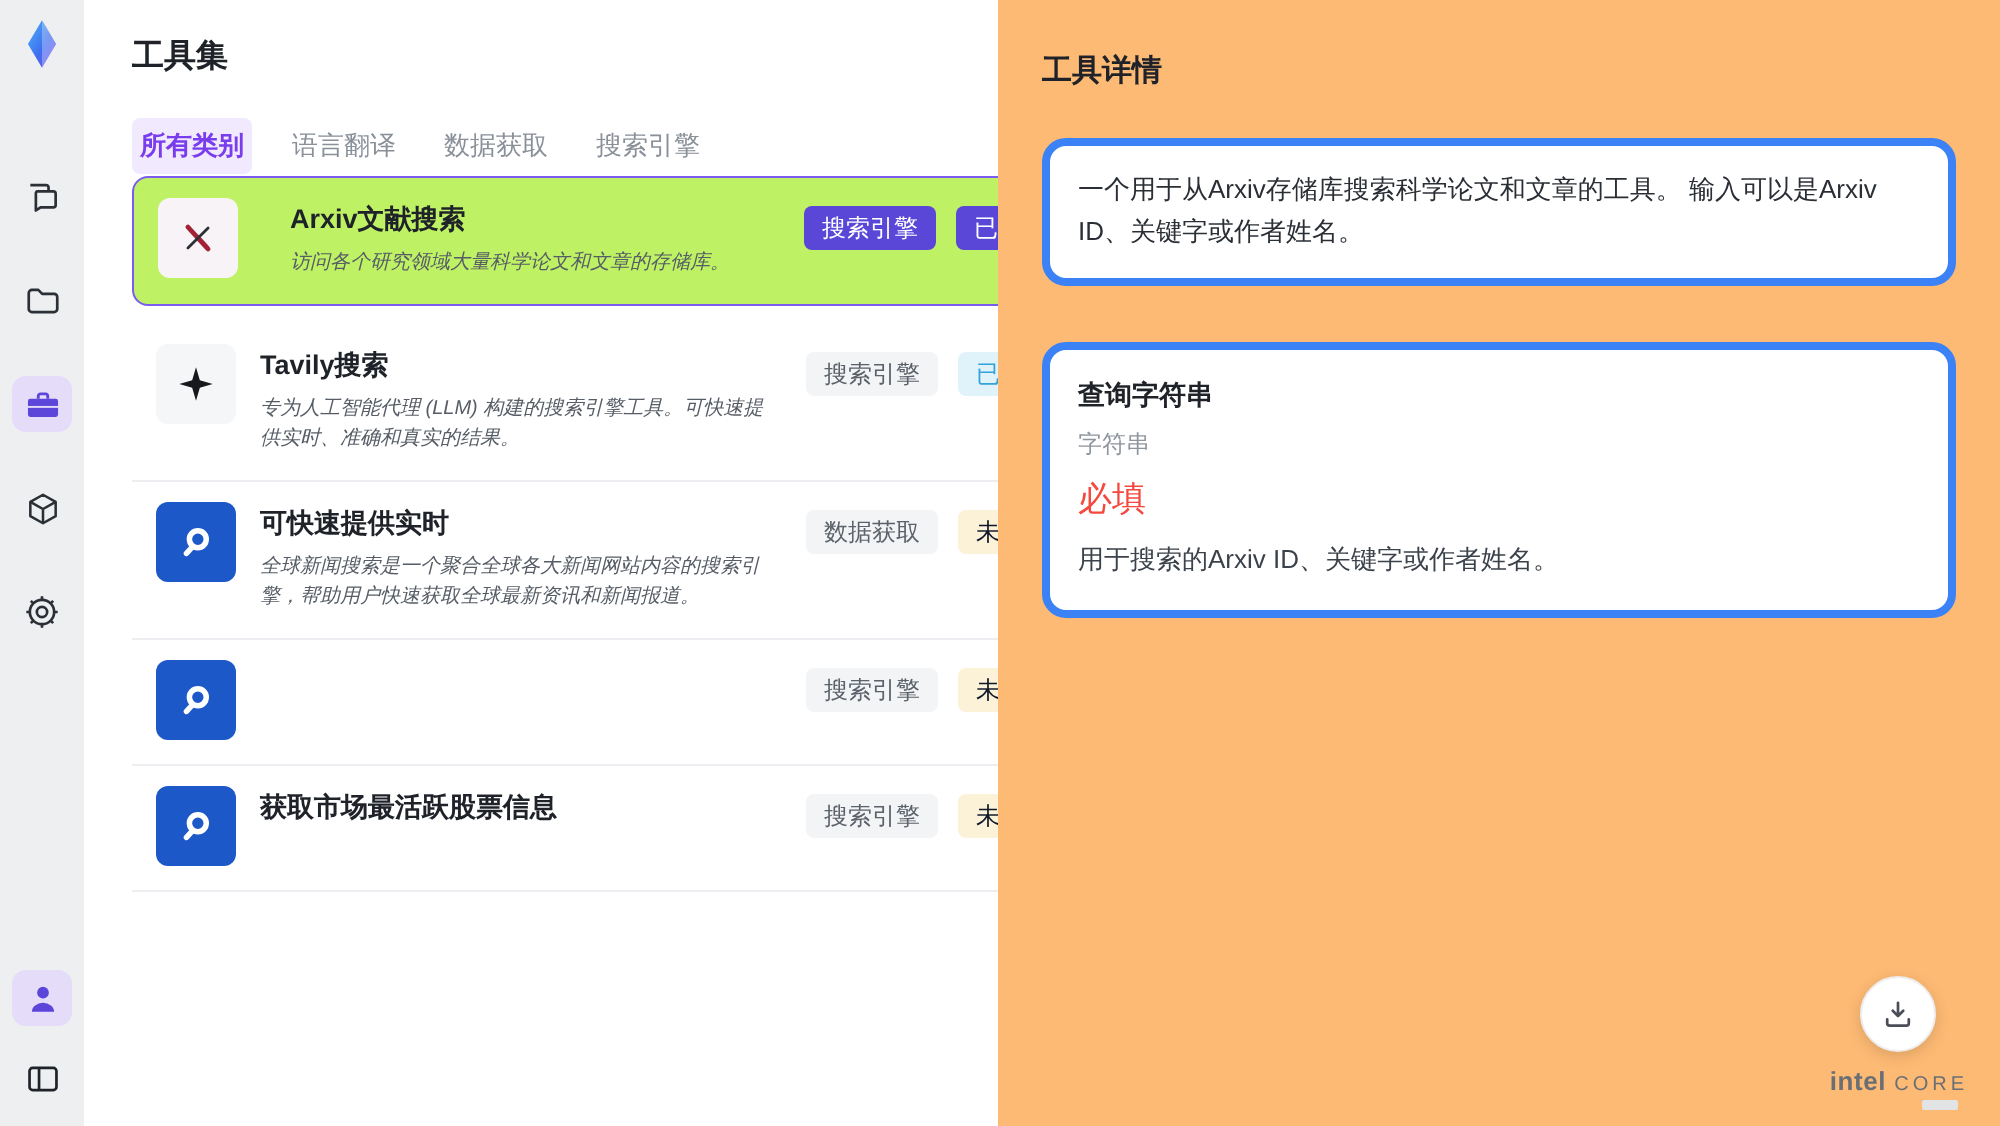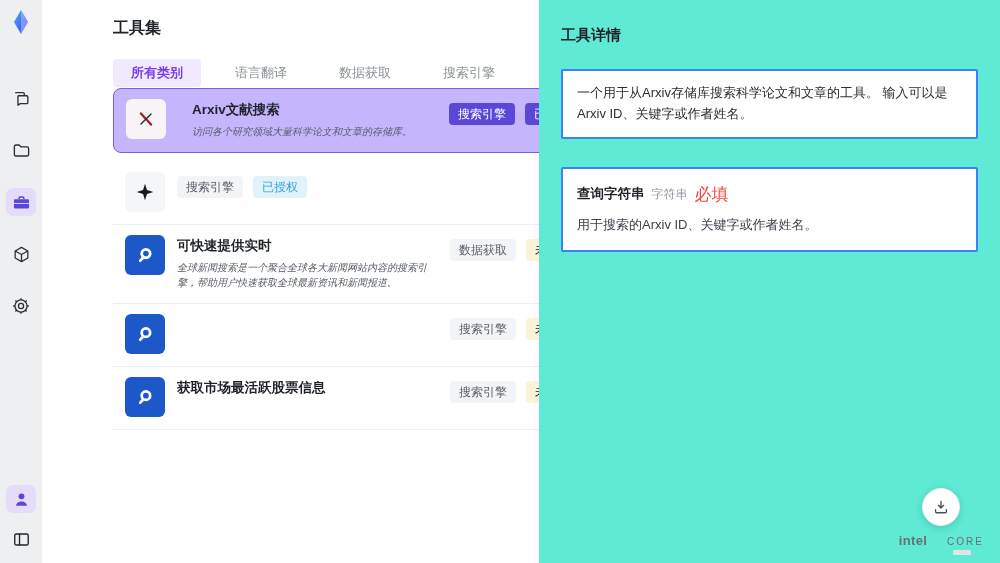--- a/index.html
+++ b/index.html
@@ -13,30 +13,30 @@
   .logo { margin-top:8px; width:28px; height:28px; display:flex; align-items:center; justify-content:center; cursor:pointer; }
   .rail-nav { margin-top:48px; display:flex; flex-direction:column; gap:24px; align-items:center; }
   .rail-item { width:30px; height:28px; display:flex; align-items:center; justify-content:center;
     border-radius:7px; cursor:pointer; }
   .rail-item.active { background:#e4dcf9; }
   .rail-bottom { margin-top:auto; margin-bottom:10px; display:flex; flex-direction:column; gap:12px; align-items:center; }
   .rail-item.user-active { background:#e4dcf9; }
 
   
   .list-panel { position:absolute; left:42px; top:0; width:524px; height:563px;
-    background:#fff; border-right:1px solid #e7e9ec;margin-left:47px; }
+    background:#fff; border-right:1px solid #e7e9ec; }
   .page-title { font-size:16px; font-weight:bold; margin:18px 0 0 24px; }
   .tabs { display:flex; align-items:center; gap:16px; margin:20px 0 0 24px; }
-  .tab { font-size:13px; color:#8a9099; padding:5px 18px; border-radius:4px; cursor:pointer; white-space:nowrap; }
+  .tab { font-size:13px; color:#8a9099; padding:5px 4px; border-radius:4px; cursor:pointer; white-space:nowrap; }
   .tab.active { background:#f1e9fd; color:#7a3ded; font-weight:bold; }
 
   .tool-list { position:absolute; top:88px; left:24px; right:20px; bottom:0; overflow:hidden; }
   .tool-item { display:flex; gap:12px; padding:10px 12px 12px; align-items:flex-start; cursor:pointer; }
   .tool-item:not(.selected) { border-bottom:1px solid #eceef1; }
-  .tool-item.selected { border:1.5px solid #7c5cf0; background:#c4b5fd; border-radius:8px; margin-bottom:9px;gap:26px; }
+  .tool-item.selected { border:1.5px solid #7c5cf0; background:#bef264; border-radius:8px; margin-bottom:9px;gap:26px; }
   .t-icon { width:40px; height:40px; border-radius:6px; flex:0 0 40px;
     display:flex; align-items:center; justify-content:center; }
   .t-body { flex:1 1 auto; min-width:0; }
   .t-name { font-size:13.5px; font-weight:bold; margin:2px 0 5px; color:#1f2329; }
   .t-desc { font-size:10px; color:#575d66; line-height:1.55;font-style:italic; }
   .t-badges { display:flex; gap:10px; align-items:center; white-space:nowrap; margin-top:4px; }
   .badge { font-size:12px; padding:2px 9px; border-radius:4px; line-height:1.5; }
   .t-cat { color:#5c626b; background:#f3f4f6; }
   .badge.filled { background:#5a47d8; color:#fff; }
   .t-status.auth { background:#e0f3fb; color:#35a2d8; }
@@ -45,38 +45,38 @@
   
   .scrollbar { position:absolute; right:5px; top:90px; bottom:6px; width:9px; }
   .sb-up,.sb-down { position:absolute; left:50%; transform:translateX(-50%);
     width:0; height:0; border-left:4px solid transparent; border-right:4px solid transparent; cursor:pointer; }
   .sb-up { top:0; border-bottom:5px solid #6a6f76; }
   .sb-down { bottom:0; border-top:5px solid #6a6f76; }
   .sb-thumb { position:absolute; top:10px; left:1px; width:6px; height:168px;
     background:#c4c6c9; border-radius:3px; cursor:grab; }
 
   
-  .detail-panel { position:absolute; left:499px; top:0; right:0; bottom:0; background:#5eead4; padding:20px 22px;margin-left:40px; }
+  .detail-panel { position:absolute; left:499px; top:0; right:0; bottom:0; background:#fdba74; padding:20px 22px; }
   .detail-title { font-size:15px; font-weight:bold; margin:6px 0 24px; }
   .section-heading { font-size:13.5px; font-weight:bold; margin:0 0 14px; }
-  .box { border:2px solid #3b82f6; border-radius:2px; background:#fff; }
+  .box { border:4px solid #3b82f6; border-radius:12px; background:#fff; }
   .intro-box { padding:12px 14px; margin-bottom:28px; font-size:13px; color:#2a2f36; line-height:1.6; }
   .param-box { padding:14px 14px 16px; }
-  .param-head { margin-bottom:10px; display:flex; align-items:center; gap:7px; }
+  .param-head { margin-bottom:10px; display:flex; align-items:flex-start; gap:7px;flex-direction:column; }
   .p-name { font-weight:bold; font-size:13.5px; color:#1f2329; }
   .p-type { font-size:12px; color:#8f959e; }
   .p-req { font-size:17px; color:#f5483f; }
   .p-desc { font-size:13px; color:#3c424b; }
 
   
   .corner { position:absolute; right:16px; bottom:8px; display:flex; flex-direction:column; align-items:center; }
   .dl-btn { width:38px; height:38px; border-radius:50%; background:#fff; border:1px solid #ededee;
     box-shadow:0 2px 8px rgba(0,0,0,.14); display:flex; align-items:center; justify-content:center;
     cursor:pointer; margin-bottom:7px; }
-  .intel { color:#6a6f76; display:flex; align-items:baseline; gap:20px; }
+  .intel { color:#6a6f76; display:flex; align-items:baseline; gap:4px; }
   .intel .i1 { font-size:13px; font-weight:bold; letter-spacing:.3px; }
   .intel .i2 { font-size:10px; letter-spacing:2px; text-transform:uppercase; }
   .intel-bar { width:18px; height:5px; background:#e2e3e5; border-radius:1px; margin:2px 0 0 42px; }
 </style>
 </head>
 <body>
 
 <div class="app">
 
   <aside class="sidebar">
@@ -167,20 +167,24 @@
       <span class="t-status badge filled">已授权</span>
     </div>
   </div>
 
   <div class="tool-item">
     <div class="t-icon" style="background: rgb(245, 246, 247);">
             <svg width="20" height="20" viewBox="0 0 24 24" fill="#16181d">
               <path d="M12 2 L14.3 9.7 L22 12 L14.3 14.3 L12 22 L9.7 14.3 L2 12 L9.7 9.7 Z"></path>
             </svg>
           </div>
+    <div class="t-body">
+      <div class="t-name">Tavily搜索</div>
+      <div class="t-desc">专为人工智能代理 (LLM) 构建的搜索引擎工具。可快速提供实时、准确和真实的结果。</div>
+    </div>
     <div class="t-badges">
       <span class="t-cat badge">搜索引擎</span>
       <span class="t-status badge auth">已授权</span>
     </div>
   </div>
 
   <div class="tool-item">
     <div class="t-icon" style="background: rgb(29, 88, 200);">
             <svg width="22" height="22" viewBox="0 0 24 24" fill="none" stroke="#ffffff" stroke-width="3" stroke-linecap="round">
               <circle cx="13" cy="10.5" r="4.6"></circle>

